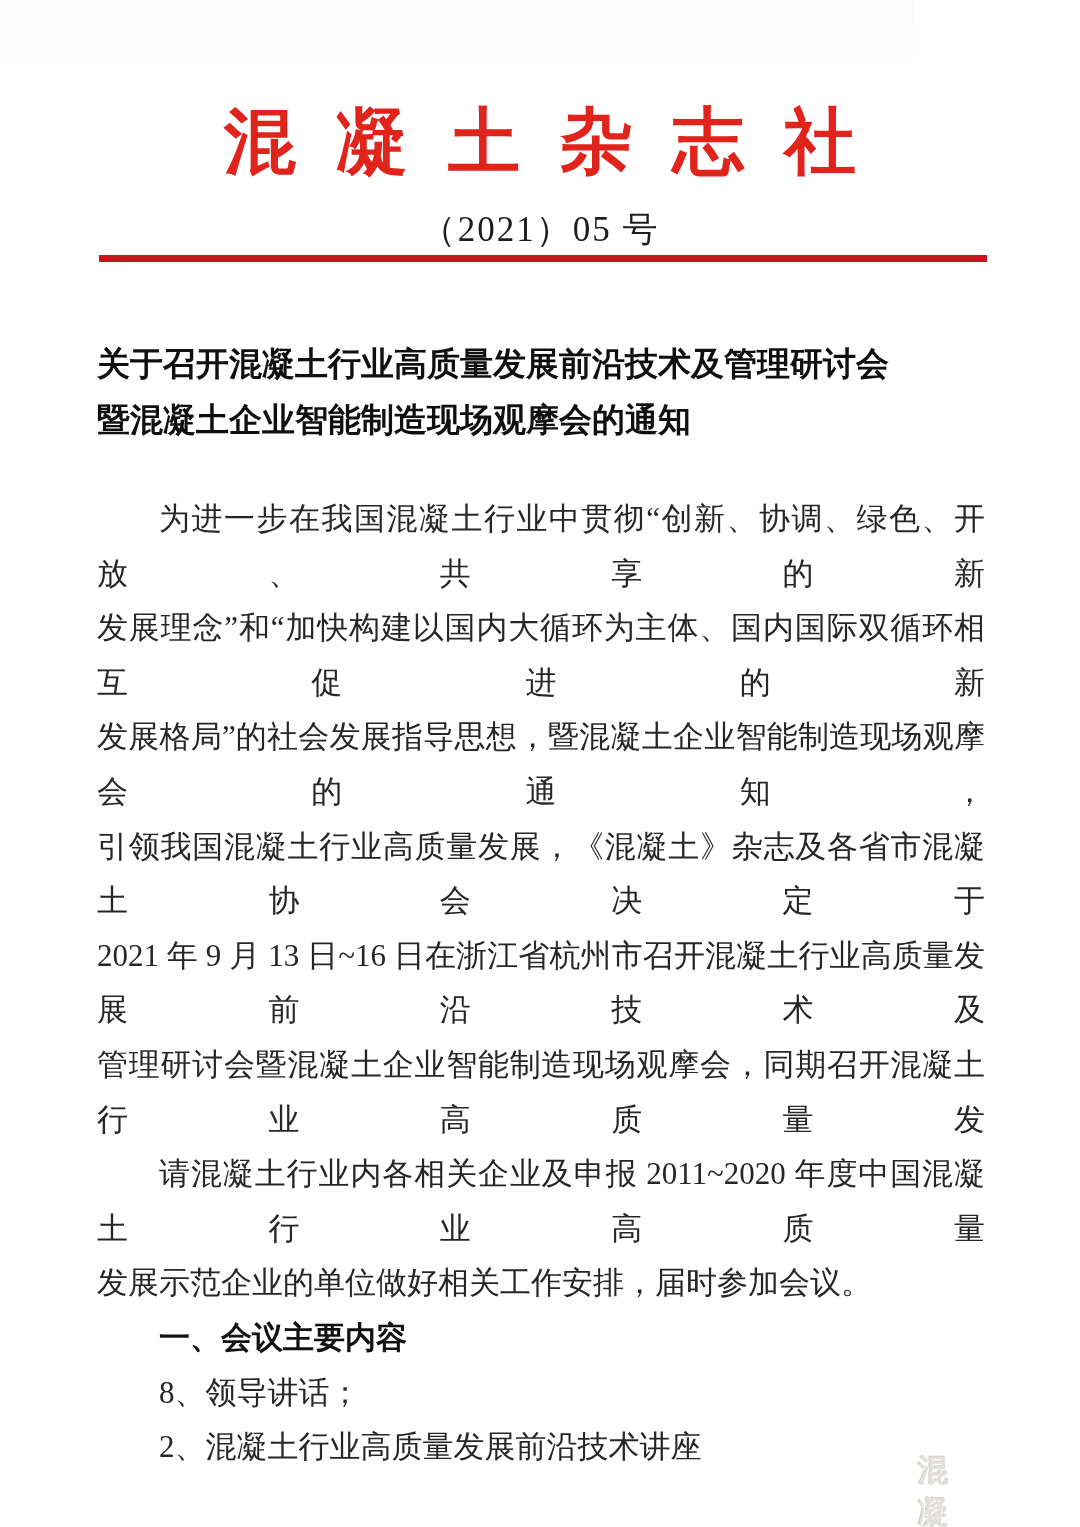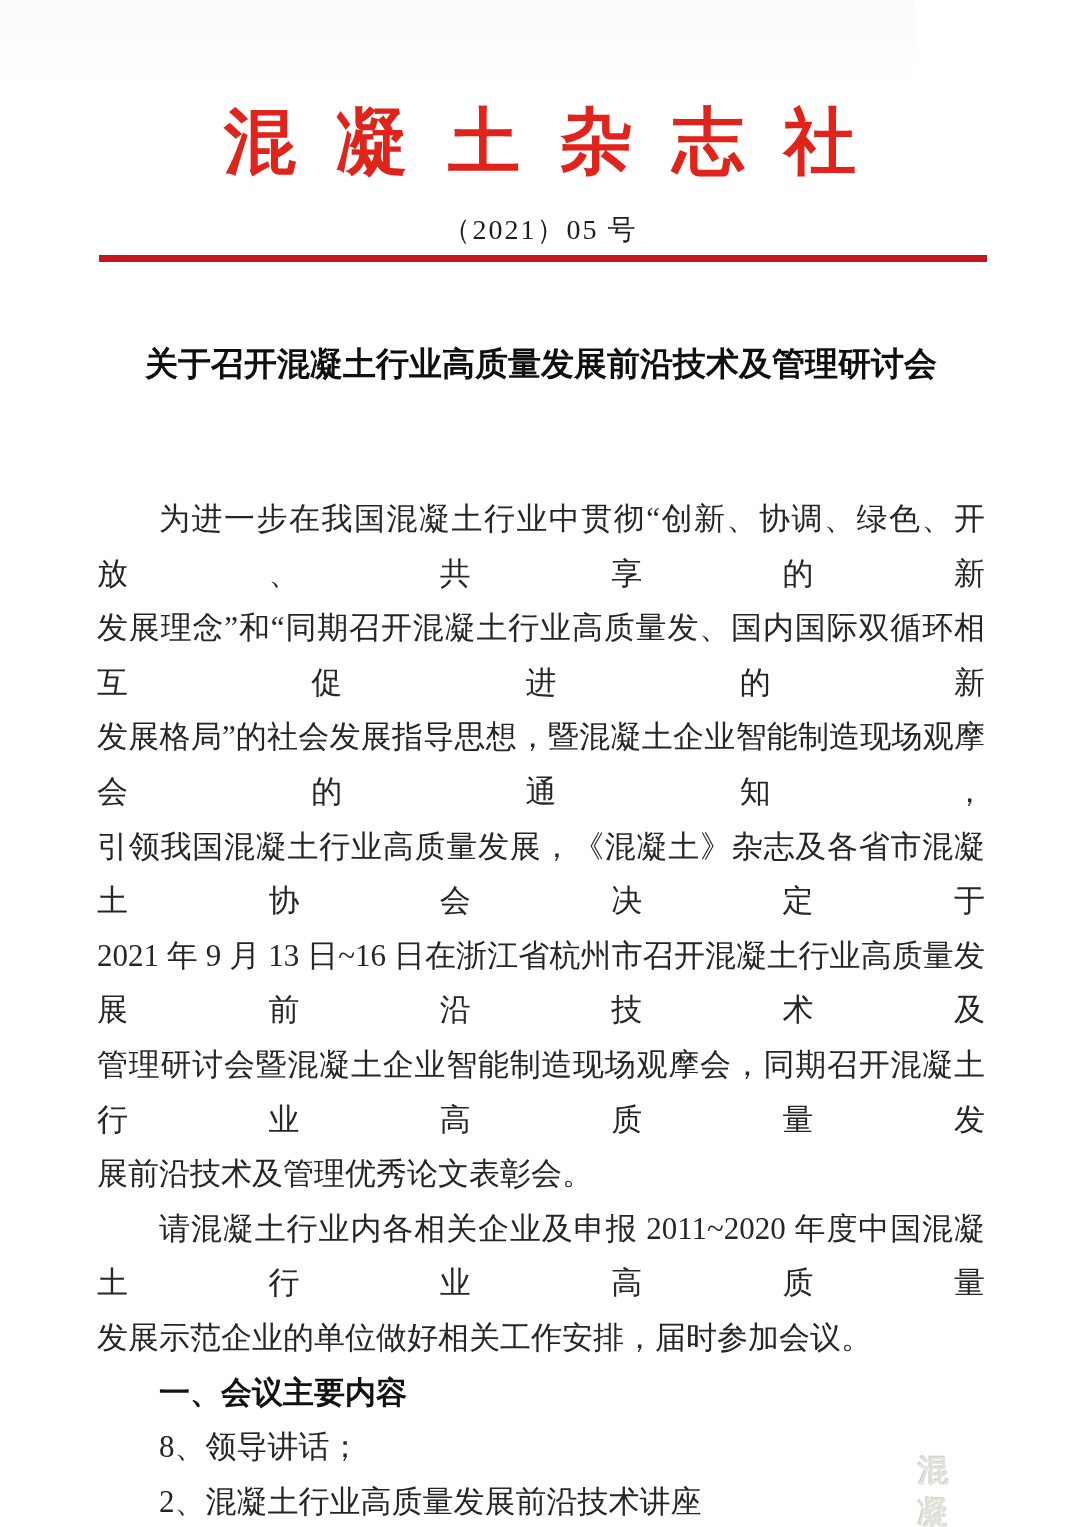--- a/index.html
+++ b/index.html
@@ -24,36 +24,35 @@
     font-size: 72px;
     line-height: 80px;
     letter-spacing: 40px;
     text-indent: 40px;
     color: #e0241c;
   }
   .doc-number {
     position: absolute;
     left: 0; top: 211px; width: 1080px;
     text-align: center;
-    font-size: 28px;
+    font-size: 35px;
     line-height: 38px;
     letter-spacing: 2px;
     color: #1d1d1d;
   }
   .red-rule {
     position: absolute;
     left: 99px; top: 255px;
     width: 888px; height: 7px;
     background: #c3171b;
   }
   
   .notice-title {
     position: absolute;
     left: 97px; top: 336px; width: 888px;
-    text-align: center;
     font-family: "Liberation Sans", "DejaVu Sans", sans-serif;
     font-weight: bold;
     font-size: 33px;
     line-height: 56px;
     color: #0f0f0f;
   }
   
   .body-text {
     position: absolute;
     left: 97px; top: 492px; width: 888px;
@@ -93,30 +92,30 @@
 <div class="page">
 
   <div class="masthead">混凝土杂志社</div>
 
   <div class="doc-number">（2021）05 号</div>
 
   <div class="red-rule"></div>
 
   <div class="notice-title">
     <div>关于召开混凝土行业高质量发展前沿技术及管理研讨会</div>
+    <div>暨混凝土企业智能制造现场观摩会的通知</div>
   </div>
 
   <div class="body-text">
     <div class="ln ind2 just">为进一步在我国混凝土行业中贯彻“创新、协调、绿色、开放、共享的新</div>
-    <div class="ln just">发展理念”和“同期召开混凝土行业高质量发、国内国际双循环相互促进的新</div>
+    <div class="ln just">发展理念”和“加快构建以国内大循环为主体、国内国际双循环相互促进的新</div>
     <div class="ln just">发展格局”的社会发展指导思想，暨混凝土企业智能制造现场观摩会的通知，</div>
     <div class="ln just">引领我国混凝土行业高质量发展，《混凝土》杂志及各省市混凝土协会决定于</div>
     <div class="ln just">2021 年 9 月 13 日~16 日在浙江省杭州市召开混凝土行业高质量发展前沿技术及</div>
     <div class="ln just">管理研讨会暨混凝土企业智能制造现场观摩会，同期召开混凝土行业高质量发</div>
-    <div class="ln">展前沿技术及管理优秀论文表彰会。</div>
     <div class="ln ind2 just">请混凝土行业内各相关企业及申报 2011~2020 年度中国混凝土行业高质量</div>
     <div class="ln">发展示范企业的单位做好相关工作安排，届时参加会议。</div>
     <div class="ln ind2 head">一、会议主要内容</div>
     <div class="ln ind2">8、领导讲话；</div>
     <div class="ln ind2">2、混凝土行业高质量发展前沿技术讲座</div>
 
   </div>
 
   <div class="watermark">
     <span class="watermark-icon">

